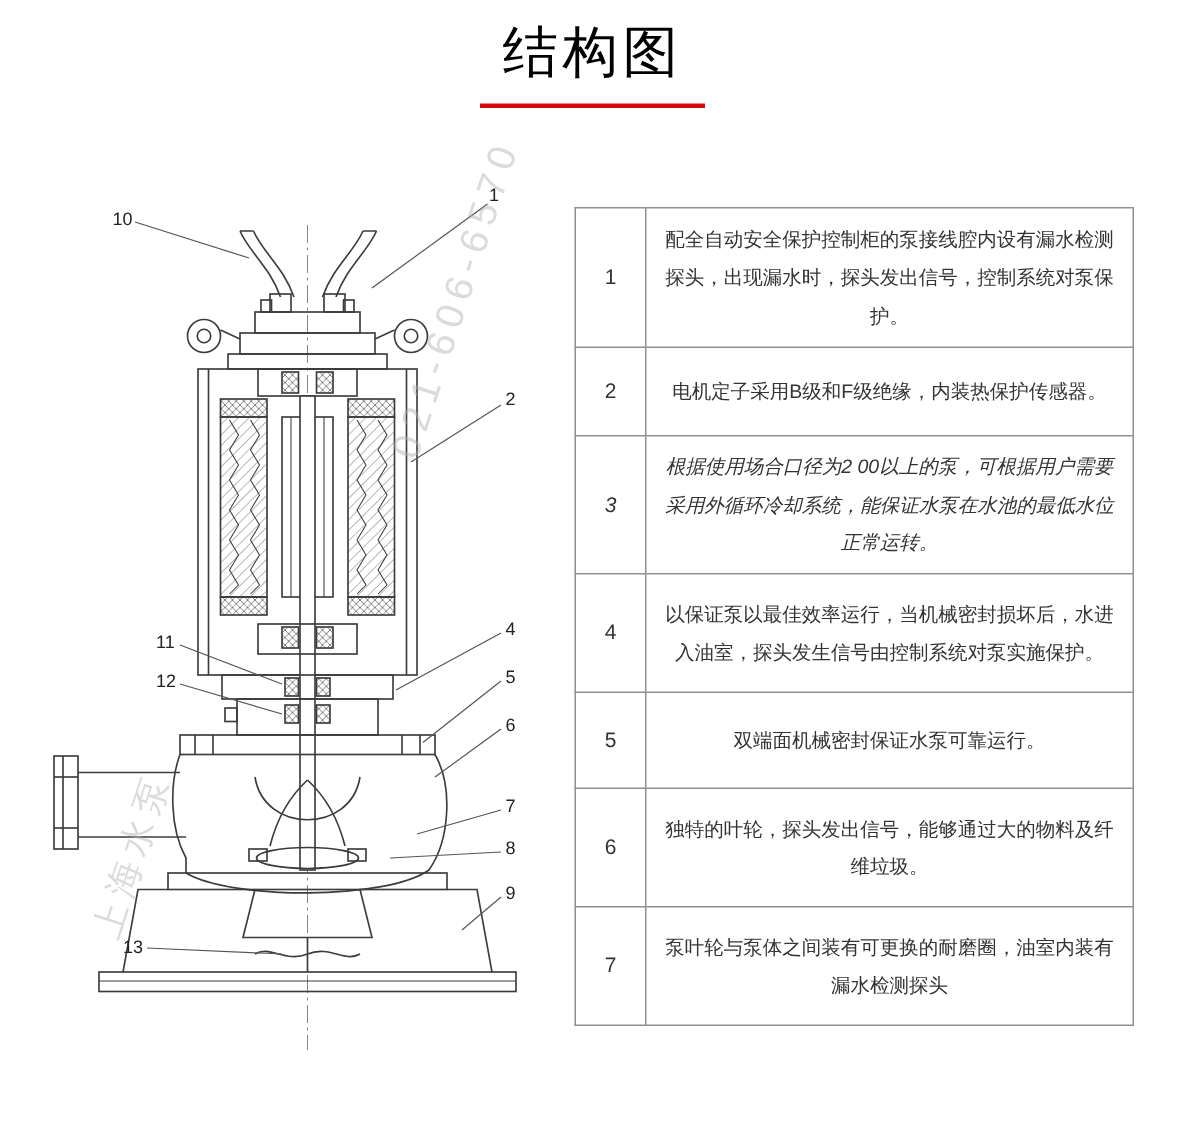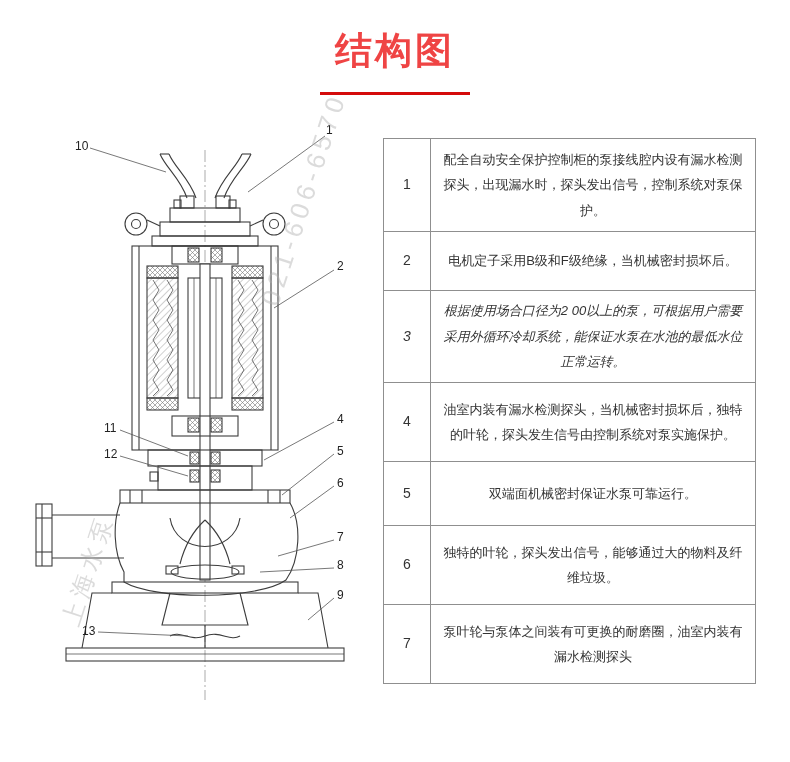--- a/index.html
+++ b/index.html
@@ -1,20 +1,20 @@
 <!DOCTYPE html>
 <html><head>
 <meta charset="utf-8">
 <style>
   html,body{margin:0;padding:0;background:#ffffff;}
   body{width:790px;height:762px;font-family:"Liberation Sans",sans-serif;position:relative;overflow:hidden;}
   .page{position:relative;width:790px;height:762px;background:#fff;}
 
   .title-wrap{position:absolute;top:10px;left:0;width:100%;text-align:center;}
-  .page-title{margin:16px;color:#ef4444;font-size:37px;font-weight:bold;letter-spacing:3px;}
+  .page-title{margin:0;color:#000000;font-size:37px;font-weight:normal;letter-spacing:3px;}
   .title-underline{width:150px;height:3px;background:#d40b0b;margin:9px auto 0;}
 
   .drawing{position:absolute;left:20px;top:120px;width:360px;height:590px;}
 
   .wm{position:absolute;color:rgba(175,175,175,0.45);pointer-events:none;white-space:nowrap;z-index:4;letter-spacing:5px;}
   .wm-a{left:255px;top:300px;font-size:26px;transform:rotate(-72deg);transform-origin:left top;}
   .wm-b{left:55px;top:620px;font-size:24px;transform:rotate(-72deg);transform-origin:left top;}
 
   table.spec-table{position:absolute;left:383px;top:138px;width:373px;border-collapse:collapse;table-layout:fixed;background:transparent;z-index:2;}
   .spec-table td{border:1px solid #8f8f8f;font-size:13px;color:#333;line-height:1.95;padding:4px 10px;text-align:center;vertical-align:middle;}
@@ -196,29 +196,29 @@
   </div>
 
   <table class="spec-table">
     <tbody>
       <tr>
         <td class="num">1</td>
         <td>配全自动安全保护控制柜的泵接线腔内设有漏水检测探头，出现漏水时，探头发出信号，控制系统对泵保护。</td>
       </tr>
       <tr>
         <td class="num">2</td>
-        <td>电机定子采用B级和F级绝缘，当机械密封损坏后。</td>
+        <td>电机定子采用B级和F级绝缘，内装热保护传感器。</td>
       </tr>
       <tr>
         <td class="num">3</td>
         <td>根据使用场合口径为2 00以上的泵，可根据用户需要采用外循环冷却系统，能保证水泵在水池的最低水位正常运转。</td>
       </tr>
       <tr>
         <td class="num">4</td>
-        <td>油室内装有漏水检测探头，当机械密封损坏后，独特的叶轮，探头发生信号由控制系统对泵实施保护。</td>
+        <td>以保证泵以最佳效率运行，当机械密封损坏后，水进入油室，探头发生信号由控制系统对泵实施保护。</td>
       </tr>
       <tr>
         <td class="num">5</td>
         <td>双端面机械密封保证水泵可靠运行。</td>
       </tr>
       <tr>
         <td class="num">6</td>
         <td>独特的叶轮，探头发出信号，能够通过大的物料及纤维垃圾。</td>
       </tr>
       <tr>

